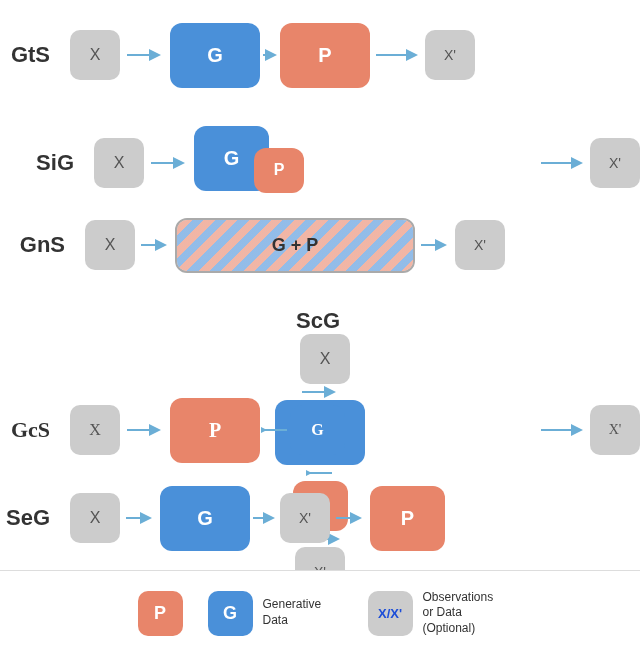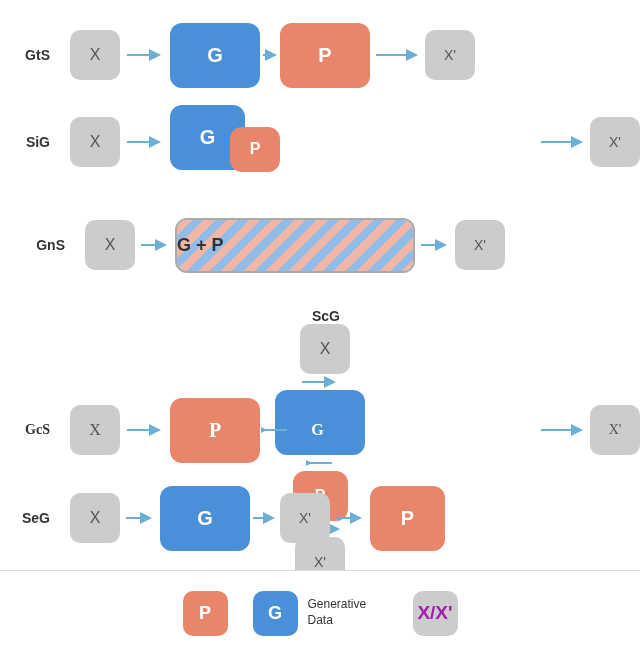--- a/index.html
+++ b/index.html
@@ -17,21 +17,21 @@
       position: relative;
     }
     .row {
       display: flex;
       align-items: center;
       position: absolute;
       left: 0;
       width: 640px;
     }
     .row-label {
-      font-size: 14px;
+      font-size: 22px;
       font-weight: bold;
       color: #333;
       width: 60px;
       text-align: right;
       padding-right: 10px;
       flex-shrink: 0;
     }
     .node-x {
       width: 50px;
       height: 50px;
@@ -125,21 +125,21 @@
       line-height: 1.3;
     }
     
     .node-gns {
       position: relative;
       border-radius: 12px;
       border: 2px solid #aaa;
       overflow: hidden;
       display: flex;
       align-items: center;
-      justify-content: flex-start;
+      justify-content: center;
       flex-shrink: 0;
     }
     .node-gns .hatch-bg {
       position: absolute;
       top: 0; left: 0; right: 0; bottom: 0;
       background-image: repeating-linear-gradient(
         -45deg,
         #e8856a 0px, #e8856a 8px,
         #4a90d9 8px, #4a90d9 16px
       );
@@ -201,21 +201,21 @@
               <path d="M0,0 L6,3 L0,6 Z" fill="#6baed6"></path>
             </marker>
           </defs>
           <line x1="2" y1="8" x2="42" y2="8" stroke="#6baed6" stroke-width="2" marker-end="url(#ah3)"></line>
         </svg>
     </div>
 
     <div class="node-xprime">X'</div>
   </div>
 
-  <div class="row" style="top:102px; height:80px;">
+  <div class="row" style="top:123px; height:80px;padding-left:24px;">
     <div class="row-label">SiG</div>
     <div class="node-x" style="margin-left:10px;">X</div>
     <div class="arrow" style="width:50px;">
       <svg width="40" height="16">
           <defs>
             <marker id="ah4" markerWidth="6" markerHeight="6" refX="5" refY="3" orient="auto">
               <path d="M0,0 L6,3 L0,6 Z" fill="#6baed6"></path>
             </marker>
           </defs>
           <line x1="2" y1="8" x2="34" y2="8" stroke="#6baed6" stroke-width="2" marker-end="url(#ah4)"></line>
@@ -406,15 +406,16 @@
   <div class="legend-item">
     <div class="legend-box" style="background:#e8856a;">P</div>
   </div>
 
   <div class="legend-item">
     <div class="legend-box" style="background:#4a90d9;">G</div>
     <div class="legend-text">Generative Data</div>
   </div>
 
   <div class="legend-item">
-    <div class="legend-box" style="background:#ccc; color:#a21caf; font-size:19px;">X/X'</div>
+    <div class="legend-box" style="background:#ccc; color:#1d4ed8; font-size:13px;">X/X'</div>
+    <div class="legend-text">Observations or Data (Optional)</div>
   </div>
 </div>
 
 </body></html>

